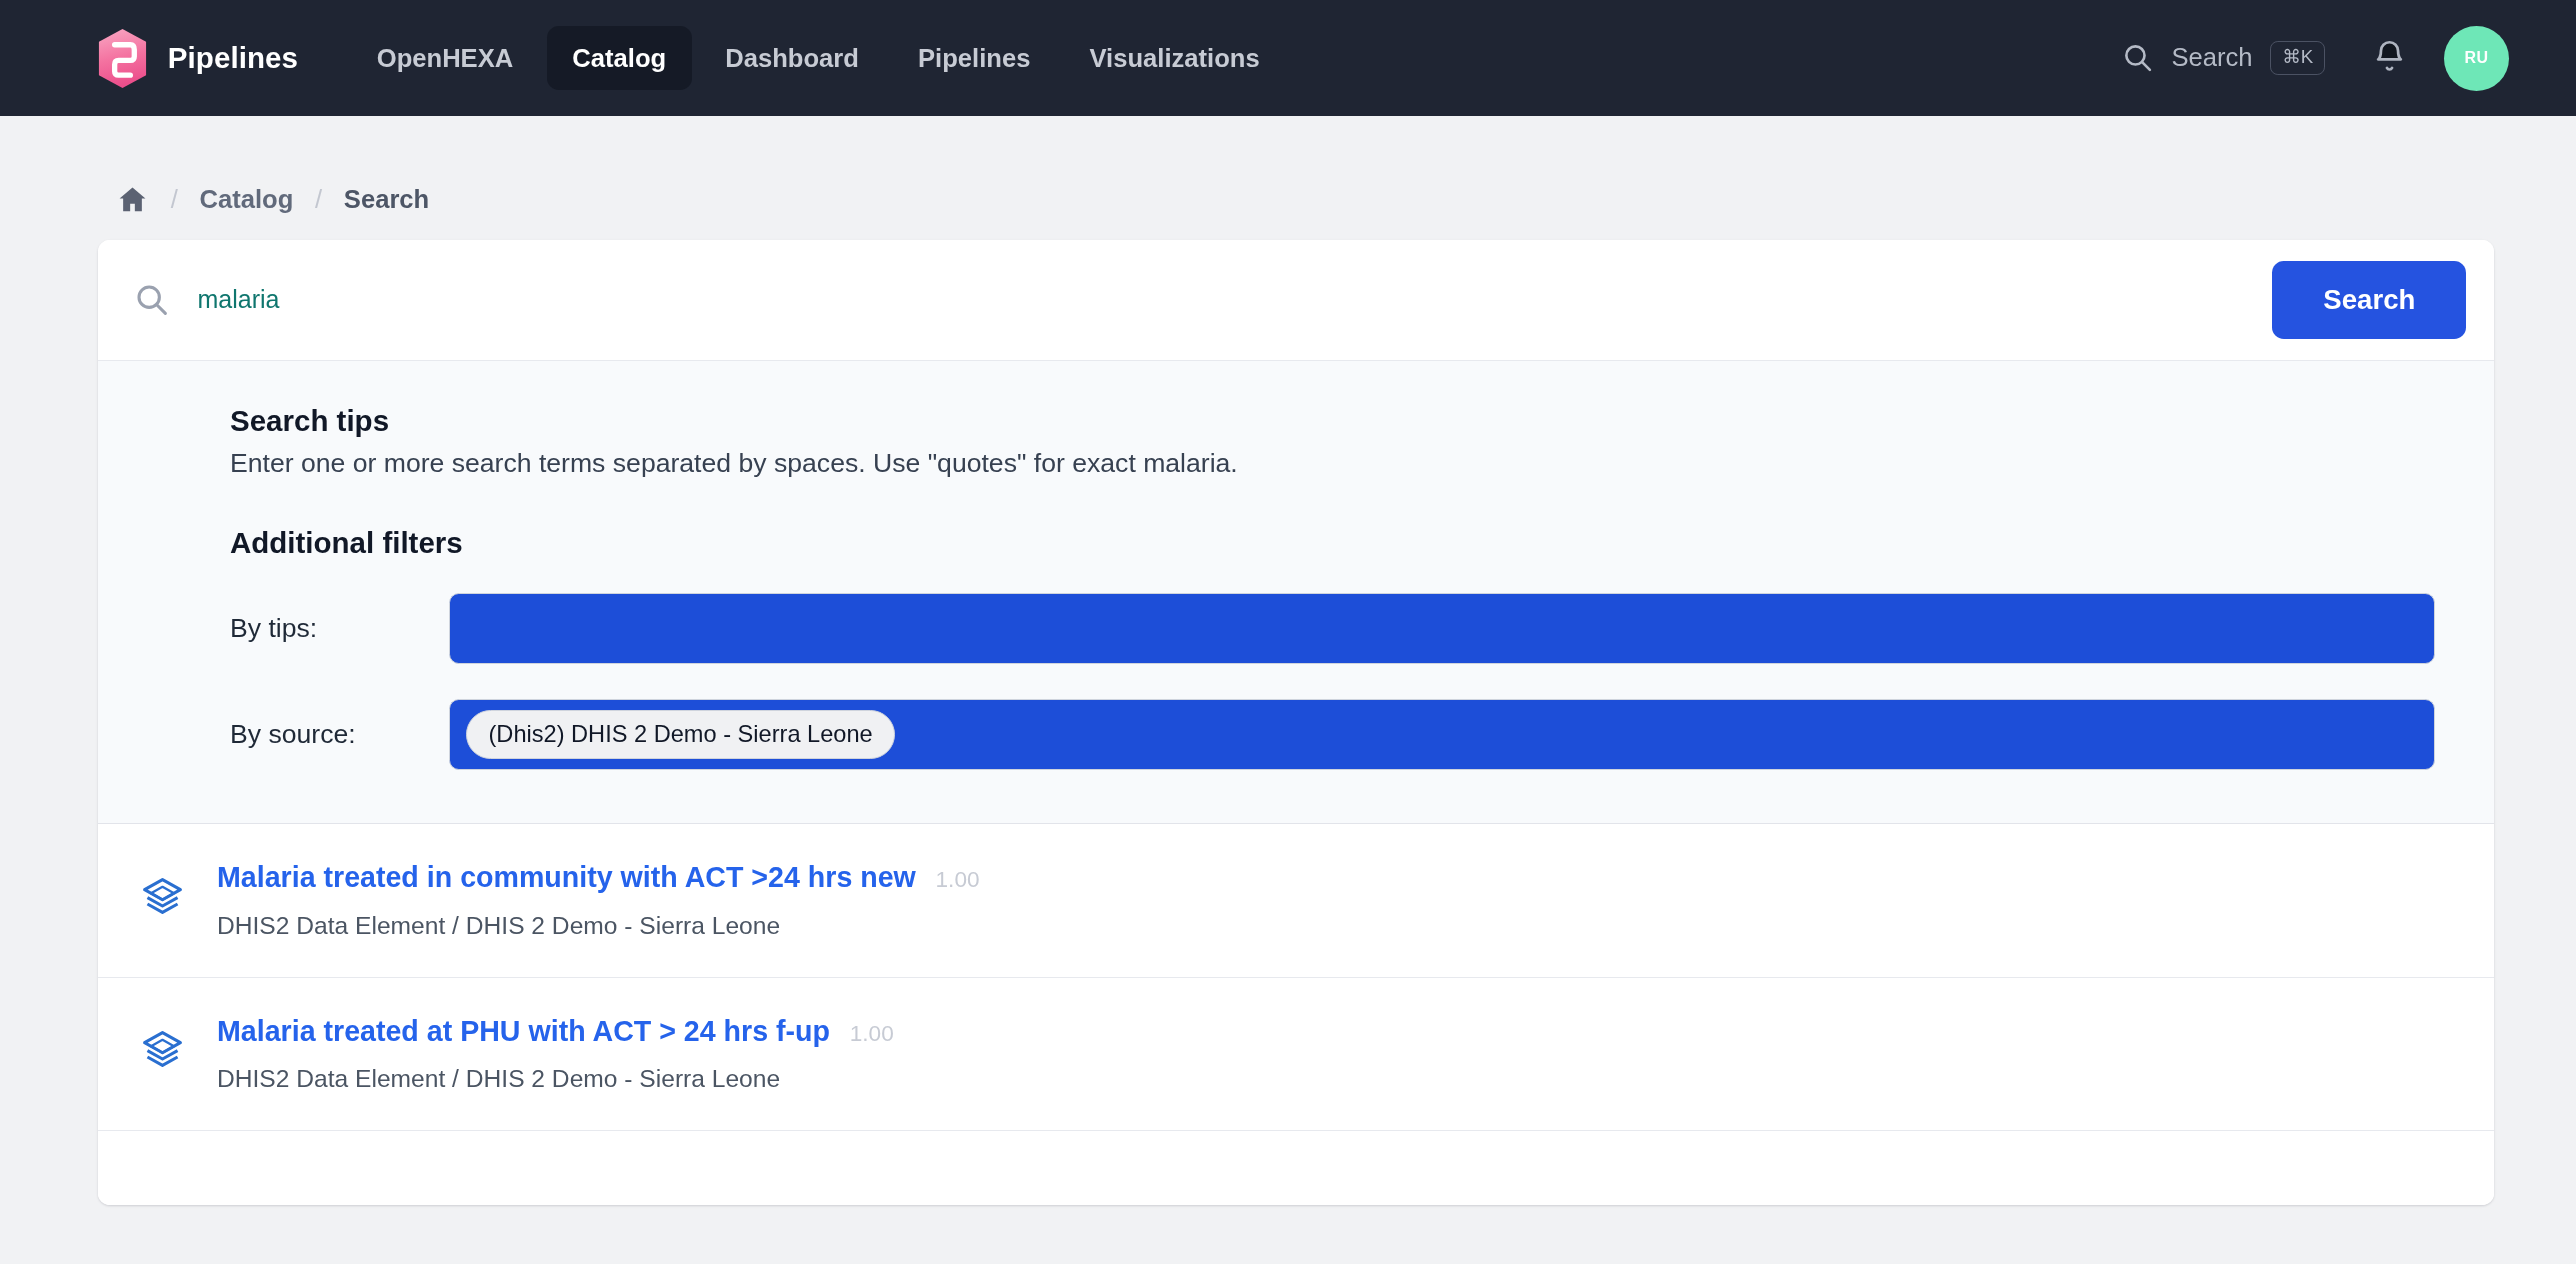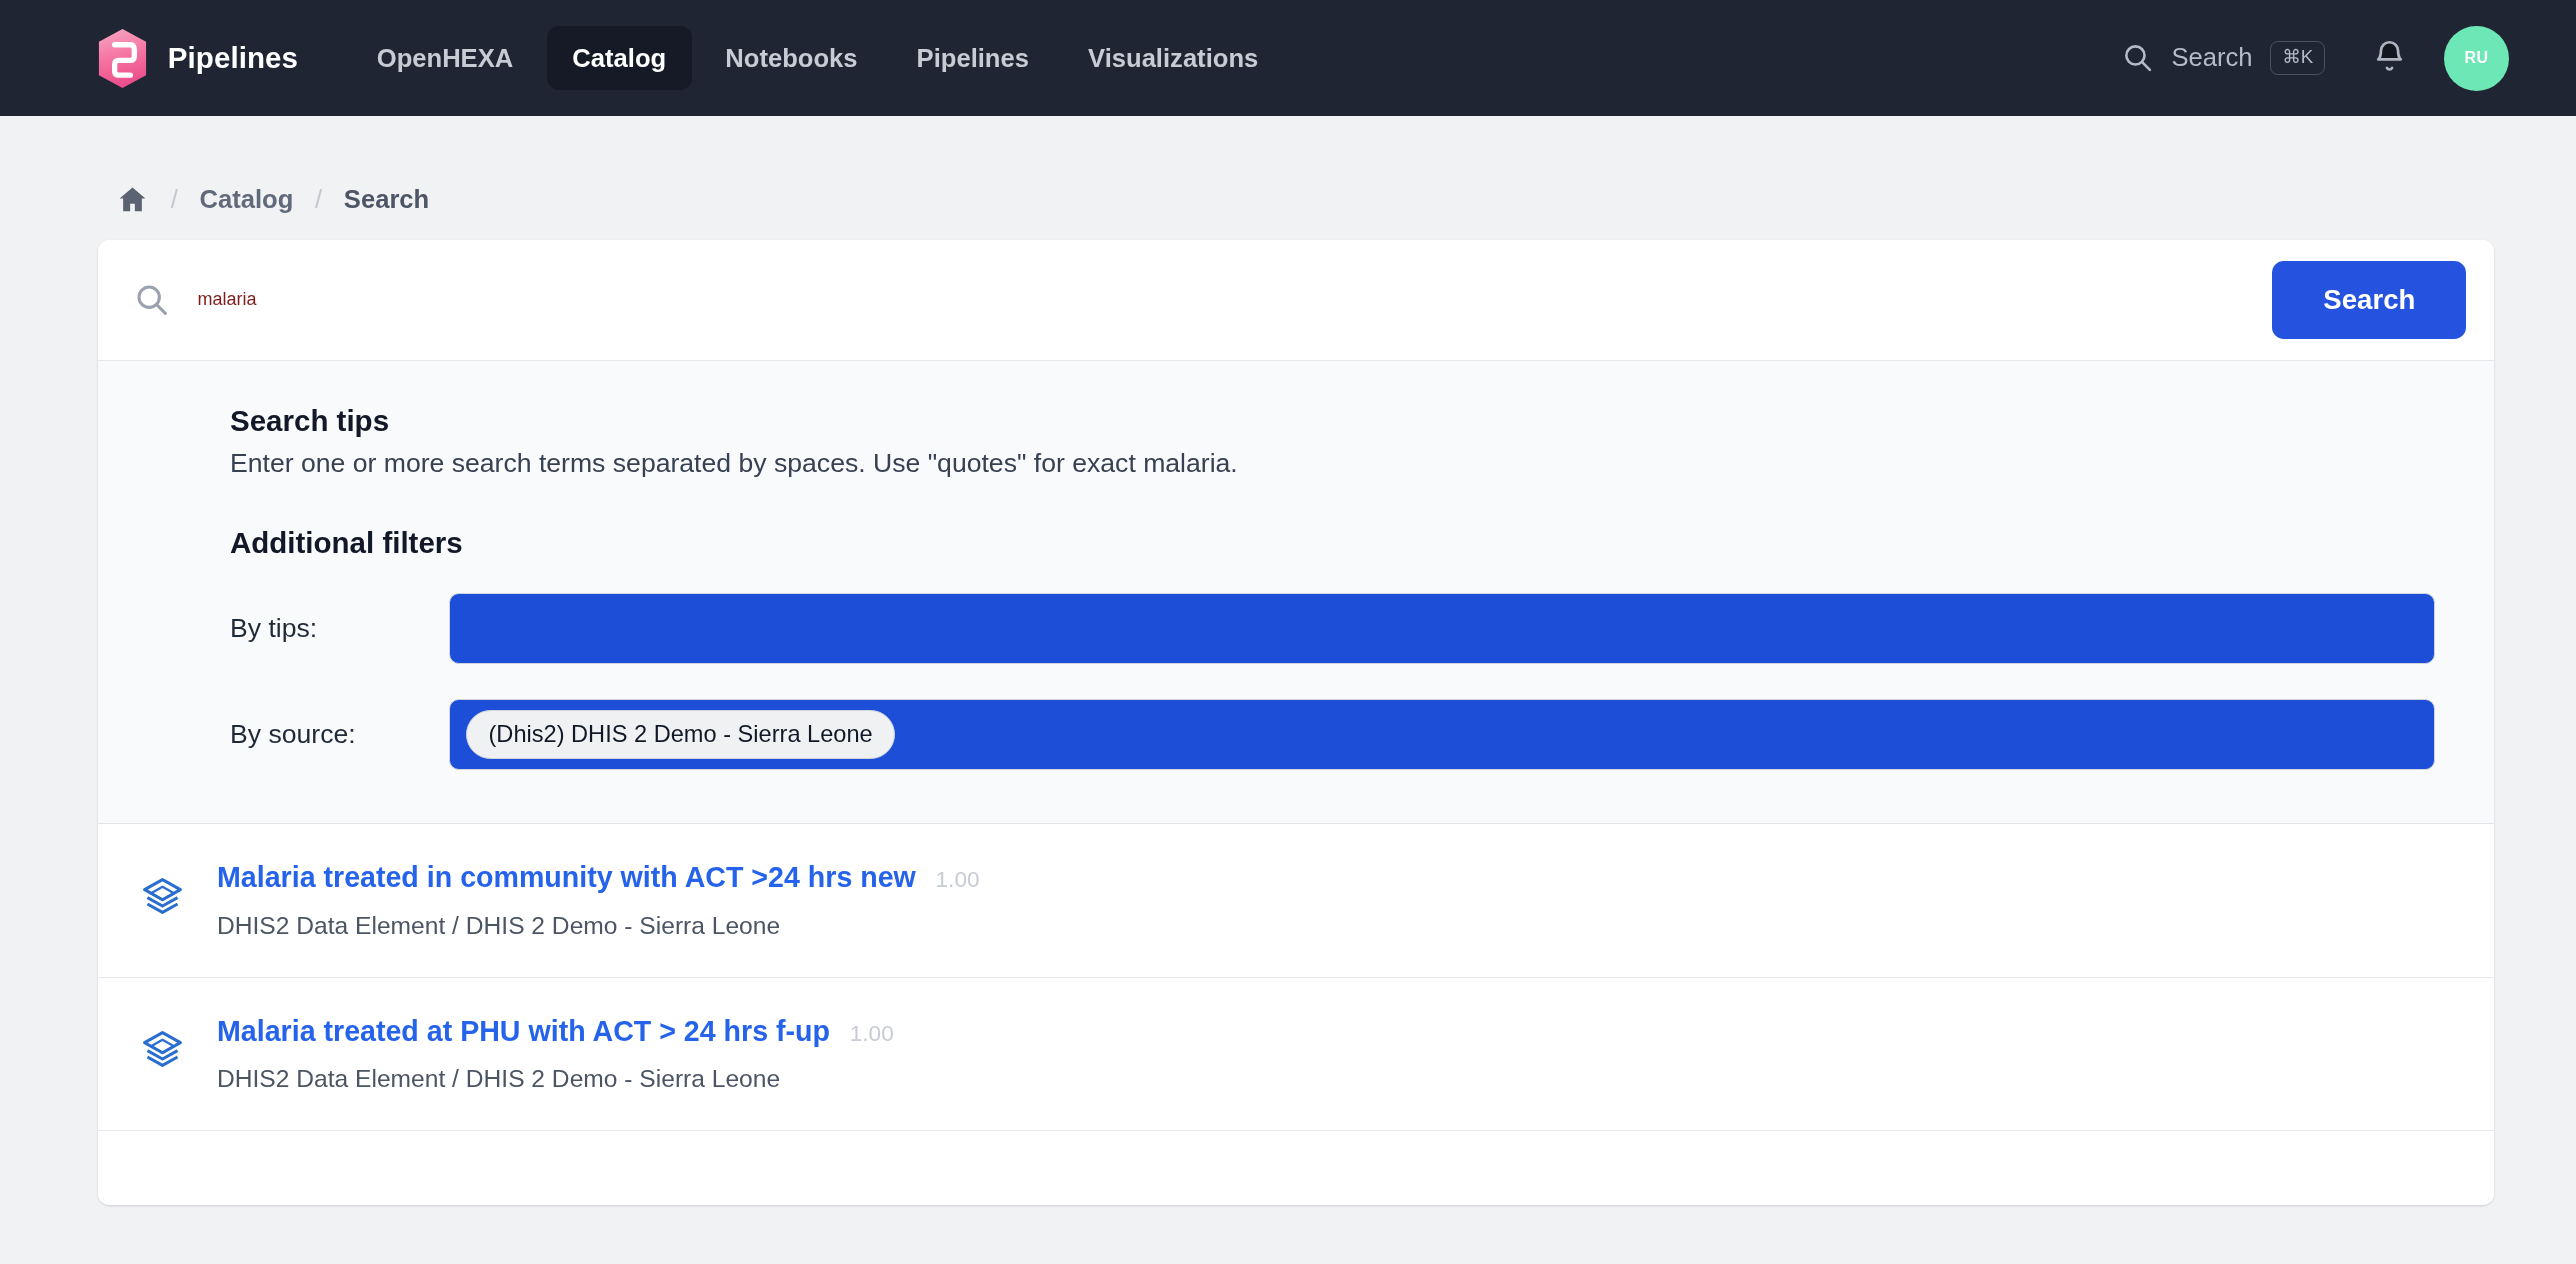--- a/index.html
+++ b/index.html
@@ -128,22 +128,22 @@
     padding: 21.7px 27.6px 21.7px 35px;
     background: #fff;
     gap: 17.7px;
   }
   .search-row-icon { width: 37px; height: 37px; flex: none; display:block; margin-right: 9.8px;}
   .search-input {
     flex: 1;
     border: none;
     outline: none;
     font-family: "Liberation Sans", sans-serif;
-    font-size: 18px;
-    color: #7f1d1d;
+    font-size: 25px;
+    color: #0f766e;
     background: transparent;
     padding: 9.8px 0;
   }
   .search-input::placeholder { color: #9ca3af; }
   .search-btn {
     background: #2553e0;
     color: #ffffff;
     border: none;
     border-radius: 11.8px;
     font-family: "Liberation Sans", sans-serif;
@@ -263,21 +263,21 @@
         <path d="M28 1 L52 14 L52 48 L28 61 L4 48 L4 14 Z" fill="url(#hexg)"></path>
         <path d="M20 17 L36 17 Q40 17 40 22 L40 29 Q40 33 36 33 L24 33 Q20 33 20 37 L20 44 Q20 48 24 48 L36 48" fill="none" stroke="#ffffff" stroke-width="5.4" stroke-linecap="round" stroke-linejoin="round"></path>
       </svg>
     </span>
     <span class="brand-name">Pipelines</span>
   </div>
 
   <nav class="nav-links">
     <a class="nav-link">OpenHEXA</a>
     <a class="nav-link active">Catalog</a>
-    <a class="nav-link">Notebooks</a>
+    <a class="nav-link">Dashboard</a>
     <a class="nav-link">Pipelines</a>
     <a class="nav-link">Visualizations</a>
   </nav>
 
   <div class="nav-right">
     <div class="nav-search">
       <span>
         <svg class="nav-search-icon" viewBox="0 0 24 24" fill="none" stroke="#b4bac6" stroke-width="1.9" stroke-linecap="round">
           <circle cx="10.5" cy="10.5" r="6.6"></circle>
             <line x1="15.4" y1="15.4" x2="21" y2="21"></line>

